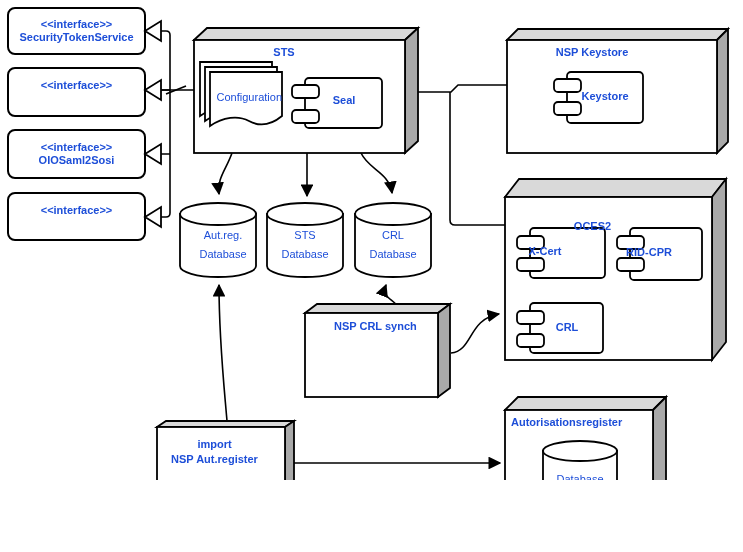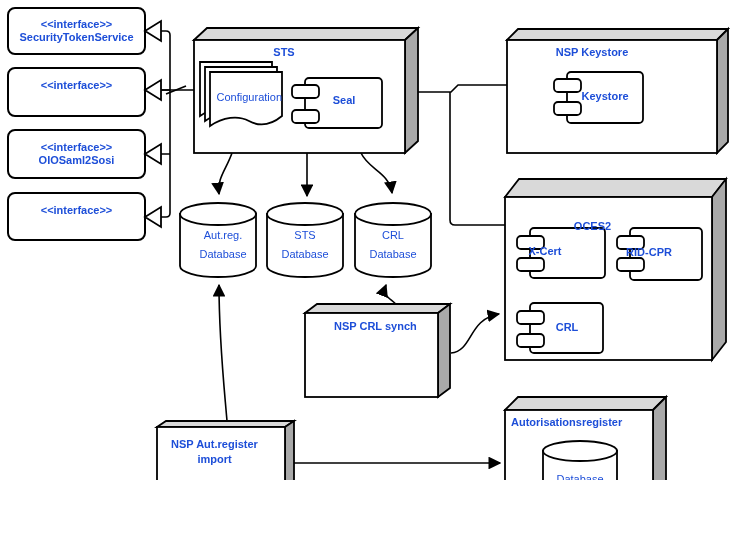--- a/index.html
+++ b/index.html
@@ -173,22 +173,22 @@
 <div class="lbl b" style="left:568px;top:90px;width:74px;">Keystore</div>
 
 <div class="lbl b" style="left:505px;top:200px;width:175px;margin-top:20px;">OCES2</div>
 <div class="lbl b" style="left:508px;top:245px;width:74px;">X-Cert</div>
 <div class="lbl b" style="left:614px;top:246px;width:70px;">RID-CPR</div>
 <div class="lbl b" style="left:531px;top:321px;width:72px;">CRL</div>
 
 <div class="lbl b" style="left:334px;top:320px;text-align:left;">NSP CRL synch</div>
 
 <div class="lbl b" style="left:157px;top:437px;width:115px;line-height:15px;">
+  <div>import</div>
   <div>NSP Aut.register</div>
-  <div>import</div>
 </div>
 
 <div class="lbl b" style="left:511px;top:416px;text-align:right;">Autorisationsregister</div>
 <div class="lbl" style="left:543px;top:473px;width:74px;">Database</div>
 
 <div class="lbl" style="left:185px;top:226px;width:76px;line-height:19px;">
   <div>Aut.reg.</div>
   <div>Database</div>
 </div>
 <div class="lbl" style="left:267px;top:226px;width:76px;line-height:19px;">

